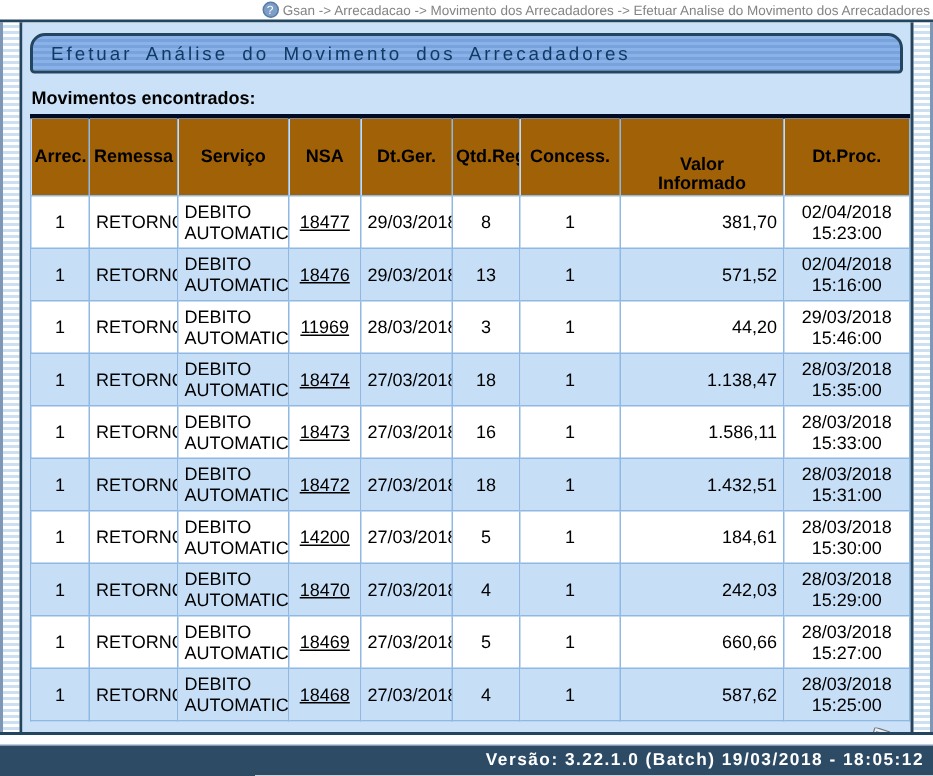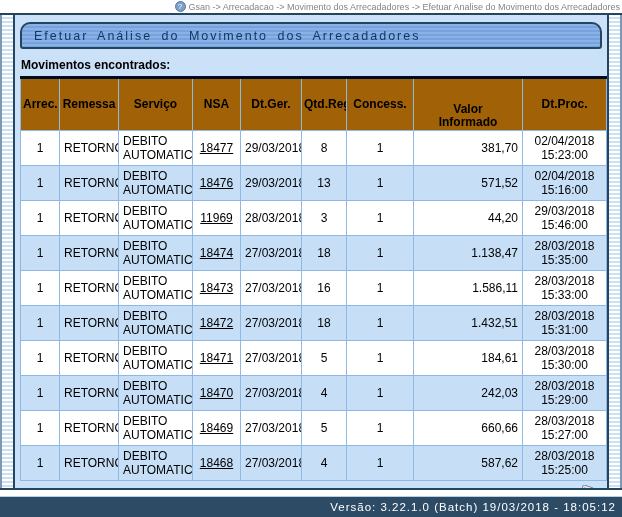--- a/index.html
+++ b/index.html
@@ -36,21 +36,21 @@
   td.c-left{text-align:left;}
   a.nsa-link{color:#000000;text-decoration:underline;cursor:pointer;}
 
   .actions-row{display:flex;justify-content:space-between;align-items:center;margin-top:6px;height:30px;}
   button.voltar{background:linear-gradient(#e6f0fb,#b9d3ee);border:1px solid #24455f;border-radius:1px;
     padding:2px 9px 3px 9px;font-size:12.5px;font-family:"Liberation Sans",sans-serif;color:#000;cursor:pointer;
     box-shadow:inset 1px 1px 0 #f4f9ff;font-weight:bold;}
   .printer{cursor:pointer;margin-right:4px;display:inline-block;}
 
   .gap{height:7px;background:#fff;border-bottom:1px solid #b9cfe4;box-sizing:border-box;}
-  .footer{height:20px;background:#2e4b66;color:#fff;font-size:11.5px;font-weight:normal;letter-spacing:1px;
+  .footer{height:20px;background:#2e4b66;color:#fff;font-size:11.5px;font-weight:bold;letter-spacing:1px;
     display:flex;align-items:center;justify-content:flex-end;padding-right:6px;box-sizing:border-box;white-space:nowrap;}
 </style>
 </head>
 <body>
 
 <div>
 
   <div class="breadcrumb-bar">
     <span class="help-icon">?</span>
     <a class="breadcrumb">Gsan -&gt; Arrecadacao -&gt; Movimento dos Arrecadadores -&gt; Efetuar Analise do Movimento dos Arrecadadores</a>
@@ -173,21 +173,21 @@
               <td class="c-right">1.432,51</td>
               <td class="c-center">
                 <div>28/03/2018</div>
                 <div>15:31:00</div>
               </td>
             </tr>
             <tr>
               <td class="c-center">1</td>
               <td class="c-left">RETORNO</td>
               <td class="c-left">DEBITO AUTOMATICO</td>
-              <td class="c-center"><a class="nsa-link">18471</a></td>
+              <td class="c-center"><a class="nsa-link">14200</a></td>
               <td class="c-center">27/03/2018</td>
               <td class="c-center">5</td>
               <td class="c-center">1</td>
               <td class="c-right">184,61</td>
               <td class="c-center">
                 <div>28/03/2018</div>
                 <div>15:30:00</div>
               </td>
             </tr>
             <tr class="alt">

